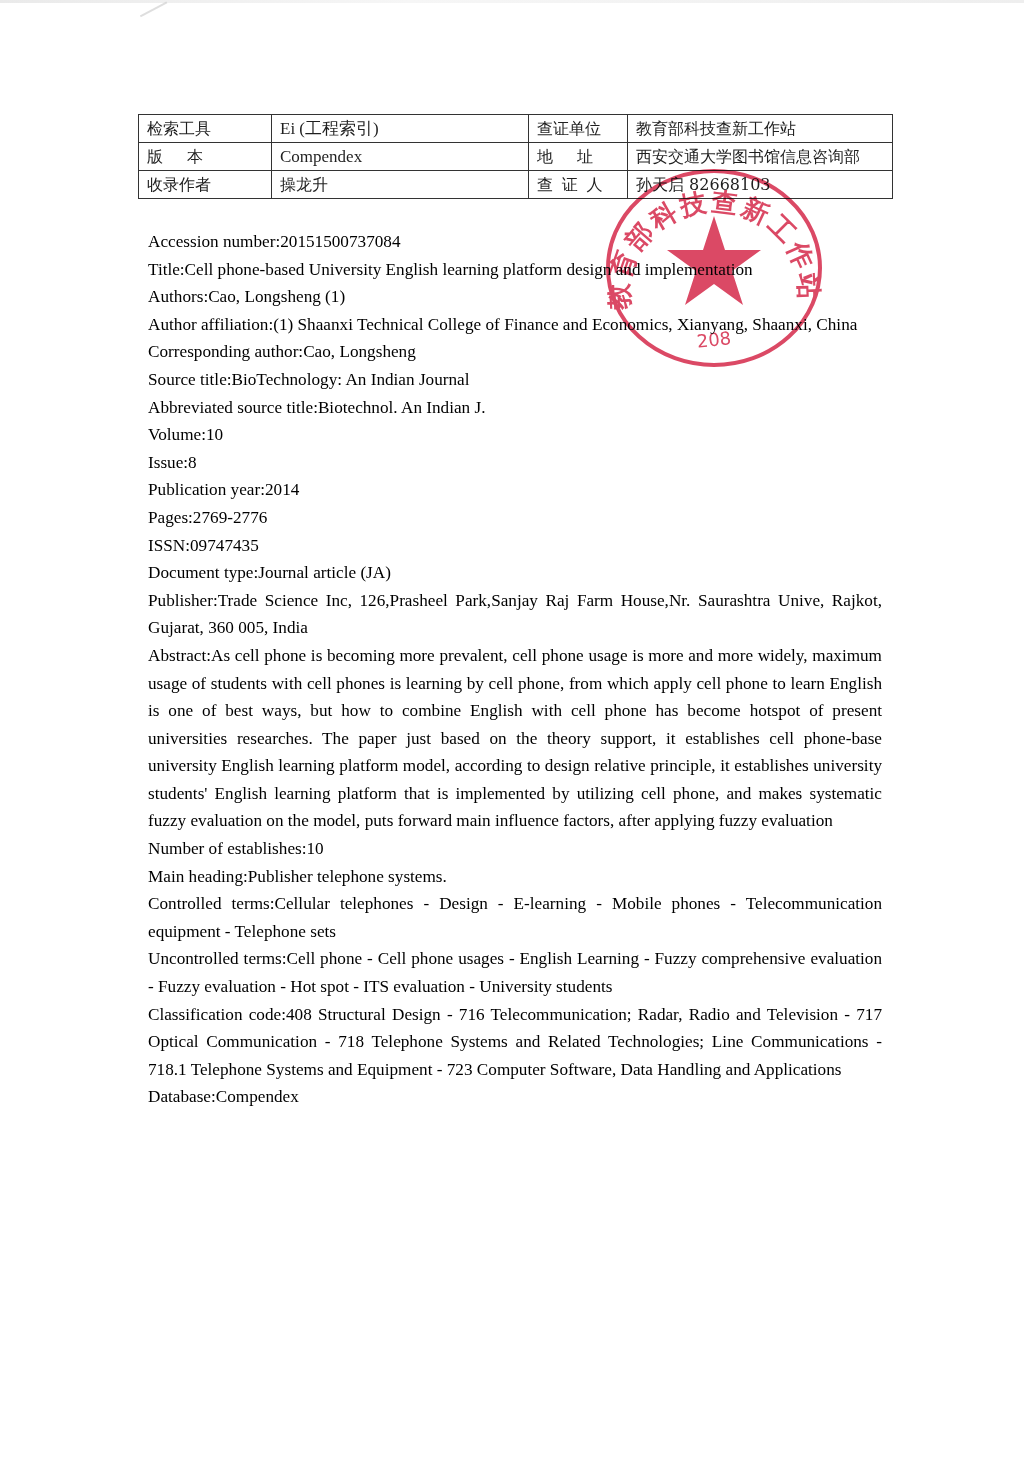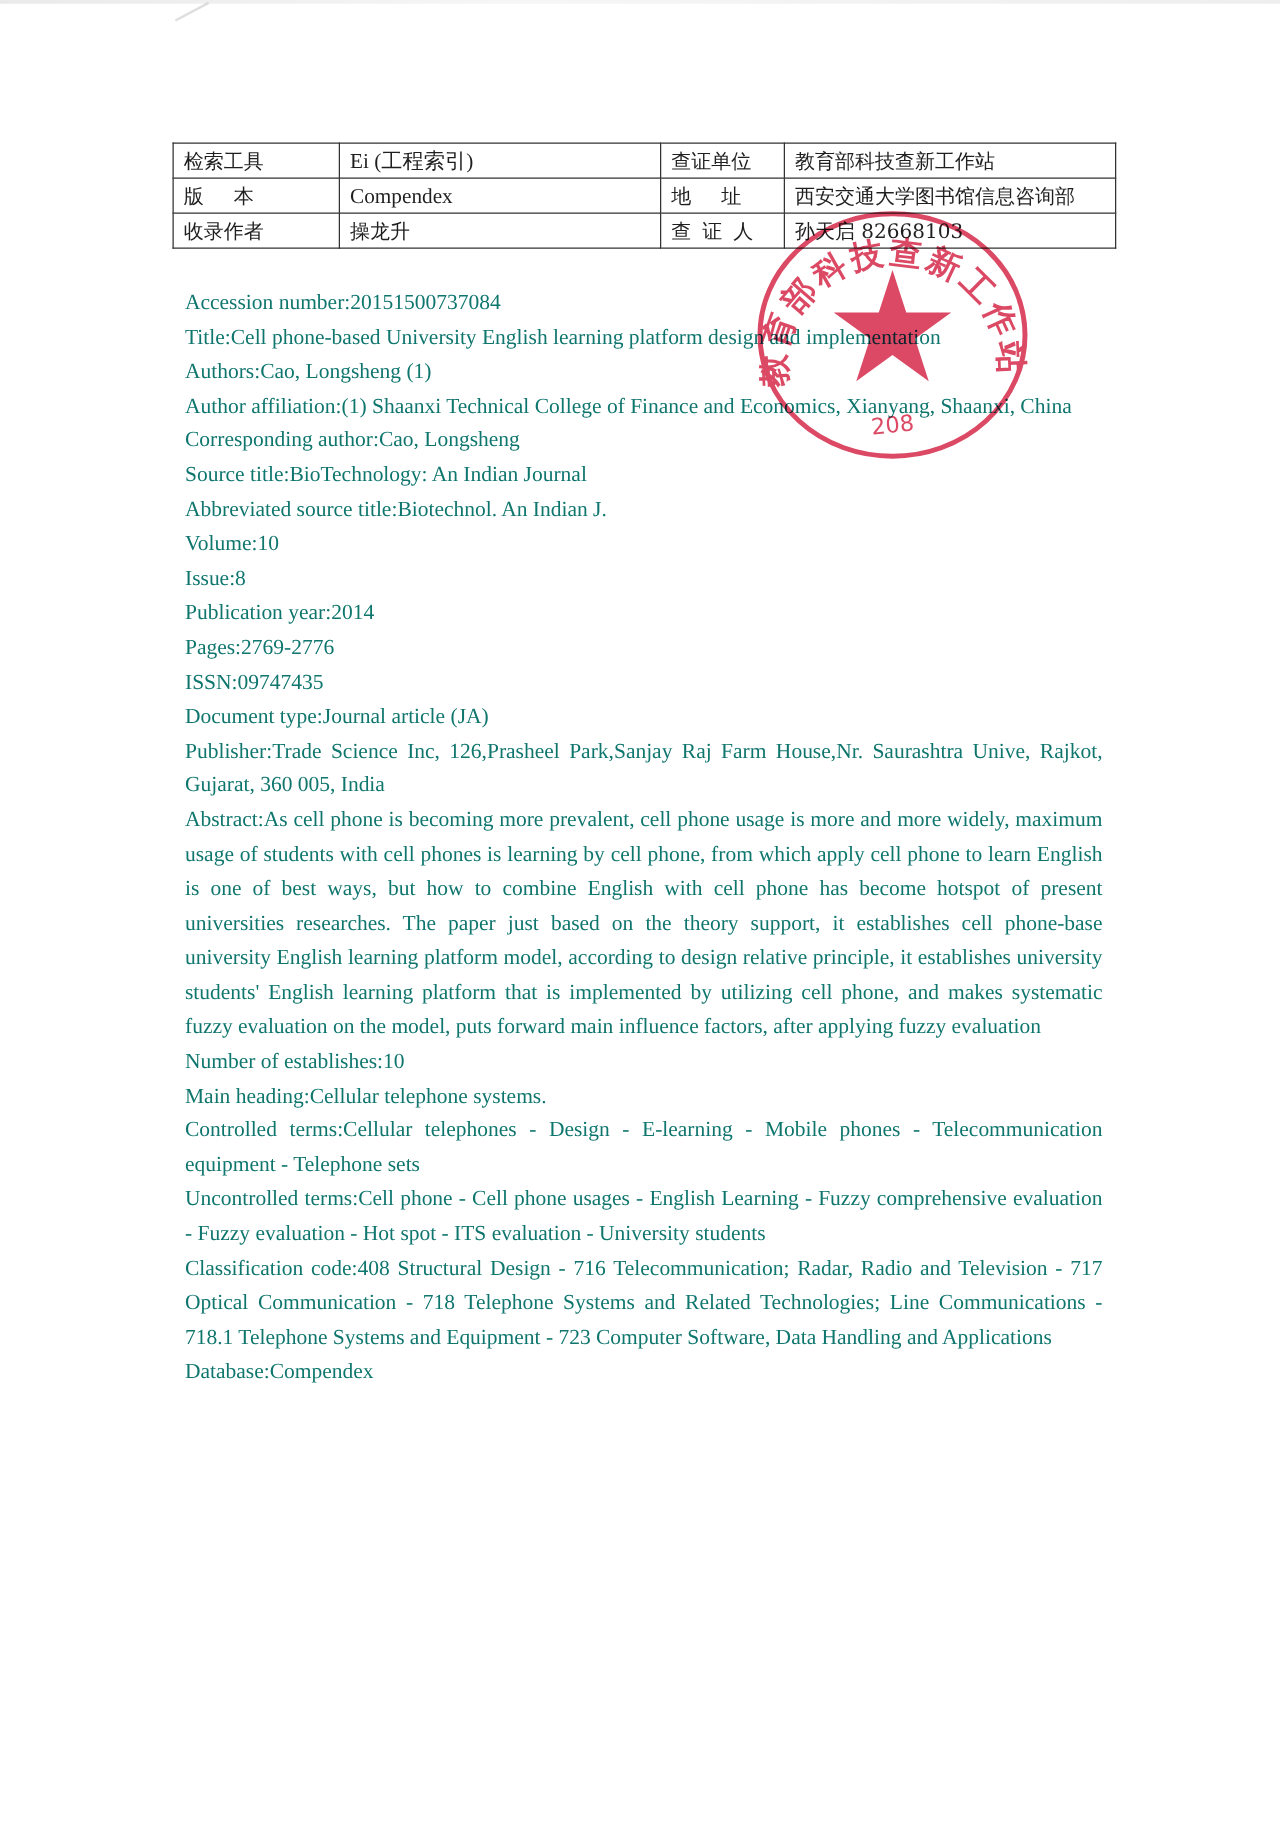--- a/index.html
+++ b/index.html
@@ -25,21 +25,21 @@
     white-space: nowrap; font-family: "DejaVu Serif", "Liberation Serif", serif; font-size: 16px;
   }
   table.info td.en { font-family: "Liberation Serif", serif; font-size: 17px; }
   td.c1 { width: 116px; }
   td.c2 { width: 240px; }
   td.c3 { width: 82px; }
   td.spaced { letter-spacing: 0.55em; margin-top: 20px; }
   td.spaced2 { letter-spacing: 1.5em; }
   .content {
     position: absolute; left: 148px; top: 228px; width: 734px;
-    font-size: 17.2px; line-height: 27.6px; color: #0f766e;
+    font-size: 17.2px; line-height: 27.6px; color: #000000;
   }
   .content p { margin: 0; text-align: justify; }
   .stamp {
     position: absolute; left: 603px; top: 168px; width: 222px; height: 200px;
     pointer-events: none; mix-blend-mode: multiply; opacity: .88;
   }
 </style>
 </head>
 <body>
 
@@ -79,21 +79,21 @@
   <p>Abbreviated source title:Biotechnol. An Indian J.</p>
   <p>Volume:10</p>
   <p>Issue:8</p>
   <p>Publication year:2014</p>
   <p>Pages:2769-2776</p>
   <p>ISSN:09747435</p>
   <p>Document type:Journal article (JA)</p>
   <p>Publisher:Trade Science Inc, 126,Prasheel Park,Sanjay Raj Farm House,Nr. Saurashtra Unive, Rajkot, Gujarat, 360 005, India</p>
   <p>Abstract:As cell phone is becoming more prevalent, cell phone usage is more and more widely, maximum usage of students with cell phones is learning by cell phone, from which apply cell phone to learn English is one of best ways, but how to combine English with cell phone has become hotspot of present universities researches. The paper just based on the theory support, it establishes cell phone-base university English learning platform model, according to design relative principle, it establishes university students' English learning platform that is implemented by utilizing cell phone, and makes systematic fuzzy evaluation on the model, puts forward main influence factors, after applying fuzzy evaluation</p>
   <p>Number of establishes:10</p>
-  <p>Main heading:Cellular telephone systems.</p>
+  <p>Main heading:Publisher telephone systems.</p>
   <p>Controlled terms:Cellular telephones - Design - E-learning - Mobile phones - Telecommunication equipment - Telephone sets</p>
   <p>Uncontrolled terms:Cell phone - Cell phone usages - English Learning - Fuzzy comprehensive evaluation - Fuzzy evaluation - Hot spot - ITS evaluation - University students</p>
   <p>Classification code:408 Structural Design - 716 Telecommunication; Radar, Radio and Television - 717 Optical Communication - 718 Telephone Systems and Related Technologies; Line Communications - 718.1 Telephone Systems and Equipment - 723 Computer Software, Data Handling and Applications</p>
   <p>Database:Compendex</p>
 </div>
 
 <svg class="stamp" viewBox="0 0 222 200">
   <defs>
     <path id="seal-arc" d="M 30 150 A 86 80 0 1 1 192 150"></path>
   </defs>

